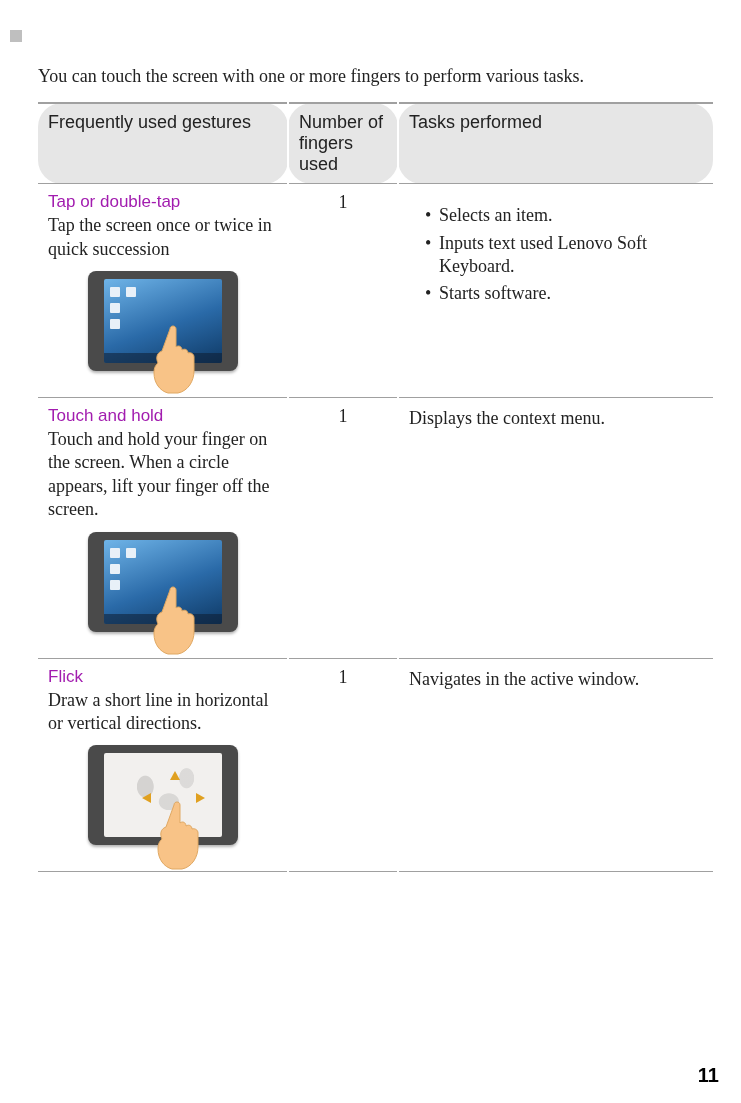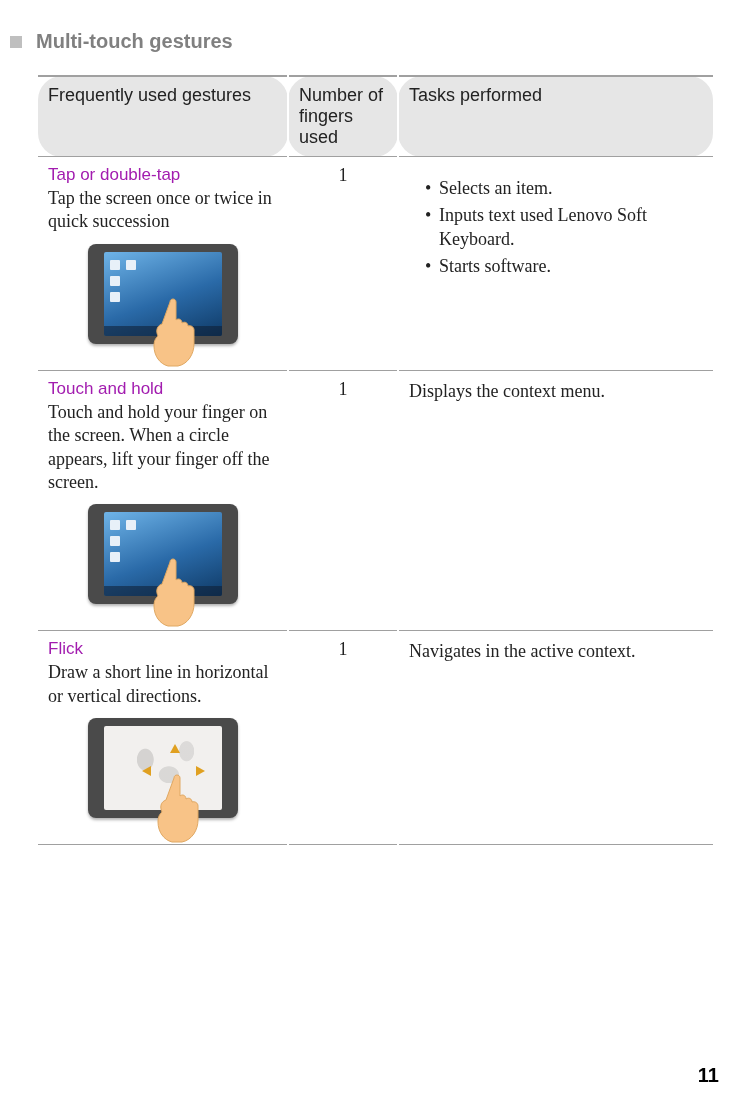--- a/index.html
+++ b/index.html
@@ -186,23 +186,23 @@
   }
 </style>
 </head>
 <body>
 
 <div class="page">
 
 
   <div class="section-head">
     <div class="section-bullet"></div>
-    <div class="section-title">Multi-touch gestures</div>
   </div>
 
+  <div class="intro">You can touch the screen with one or more fingers to perform various tasks.</div>
 
   <table class="gestures">
     <thead>
       <tr>
         <th class="sep-r">Frequently used gestures</th>
         <th class="sep-r">Number of fingers used</th>
         <th>Tasks performed</th>
       </tr>
     </thead>
     <tbody>
@@ -278,21 +278,21 @@
             <div class="arrow leftA" style="left:54px; top:48px;"></div>
             <div class="arrow rightA" style="left:108px; top:48px;"></div>
             <div class="hand" style="left:68px; top:54px;">
               <svg viewBox="0 0 46 72">
                 <path d="M18 6 c0 -4 6 -4 6 0 v18 c2 -2 6 -1 6 3 c3 -2 6 0 6 3 c3 -1 6 1 6 4 v14 c0 10 -6 20 -16 22 h-10 c-8 -2 -14 -10 -14 -20 c0 -6 2 -8 4 -10 c-2 -4 -2 -10 4 -12 z" fill="#f8c387" stroke="#e0a862" stroke-width="1"></path>
               </svg>
             </div>
           </div>
         </td>
         <td class="col-num sep-r">1</td>
-        <td class="col-task">Navigates in the active context.</td>
+        <td class="col-task">Navigates in the active window.</td>
       </tr>
 
     </tbody>
   </table>
 
 </div>
 
 <div class="page-number">11</div>
 
 </body></html>

